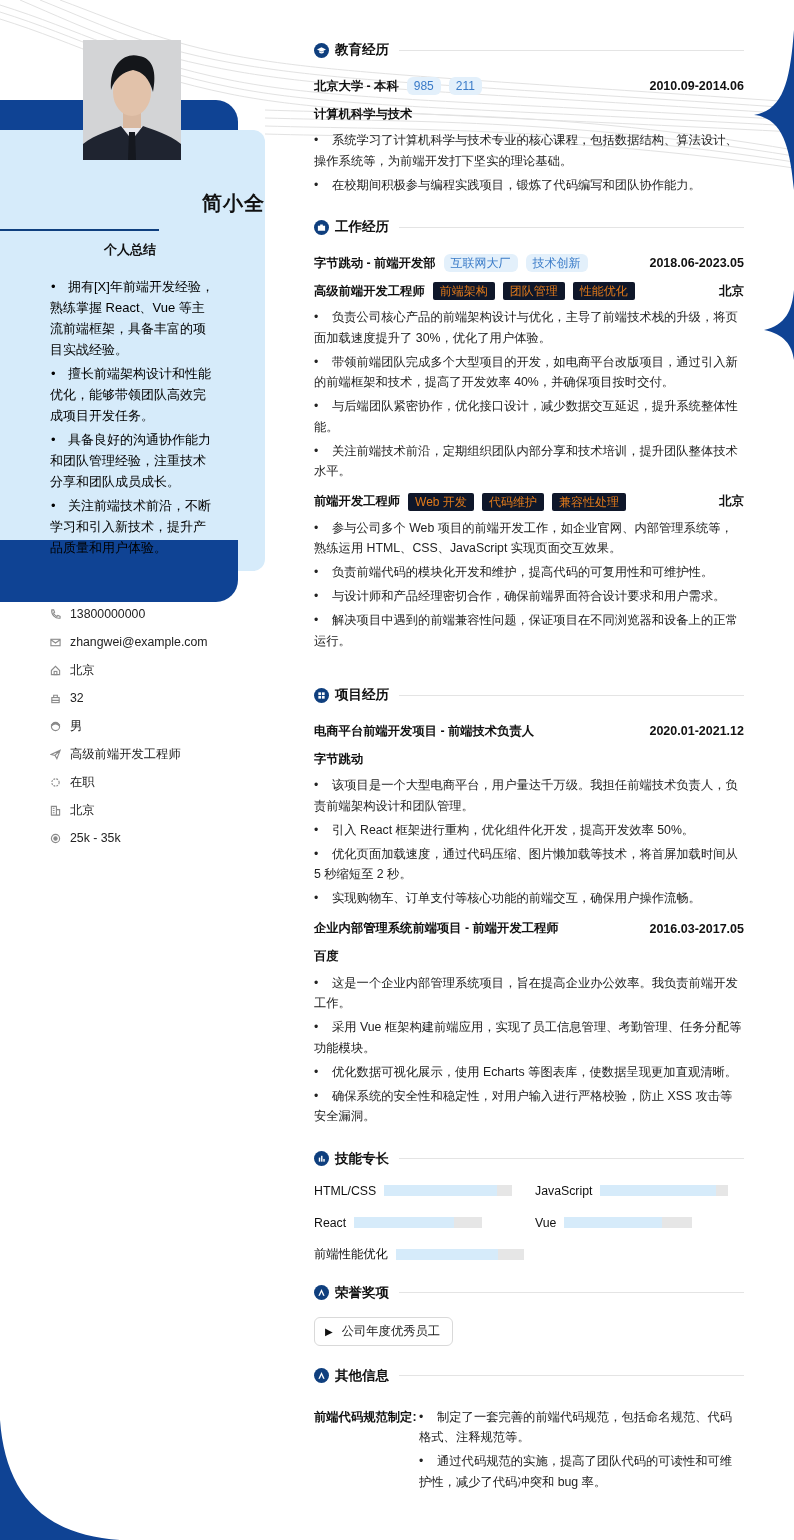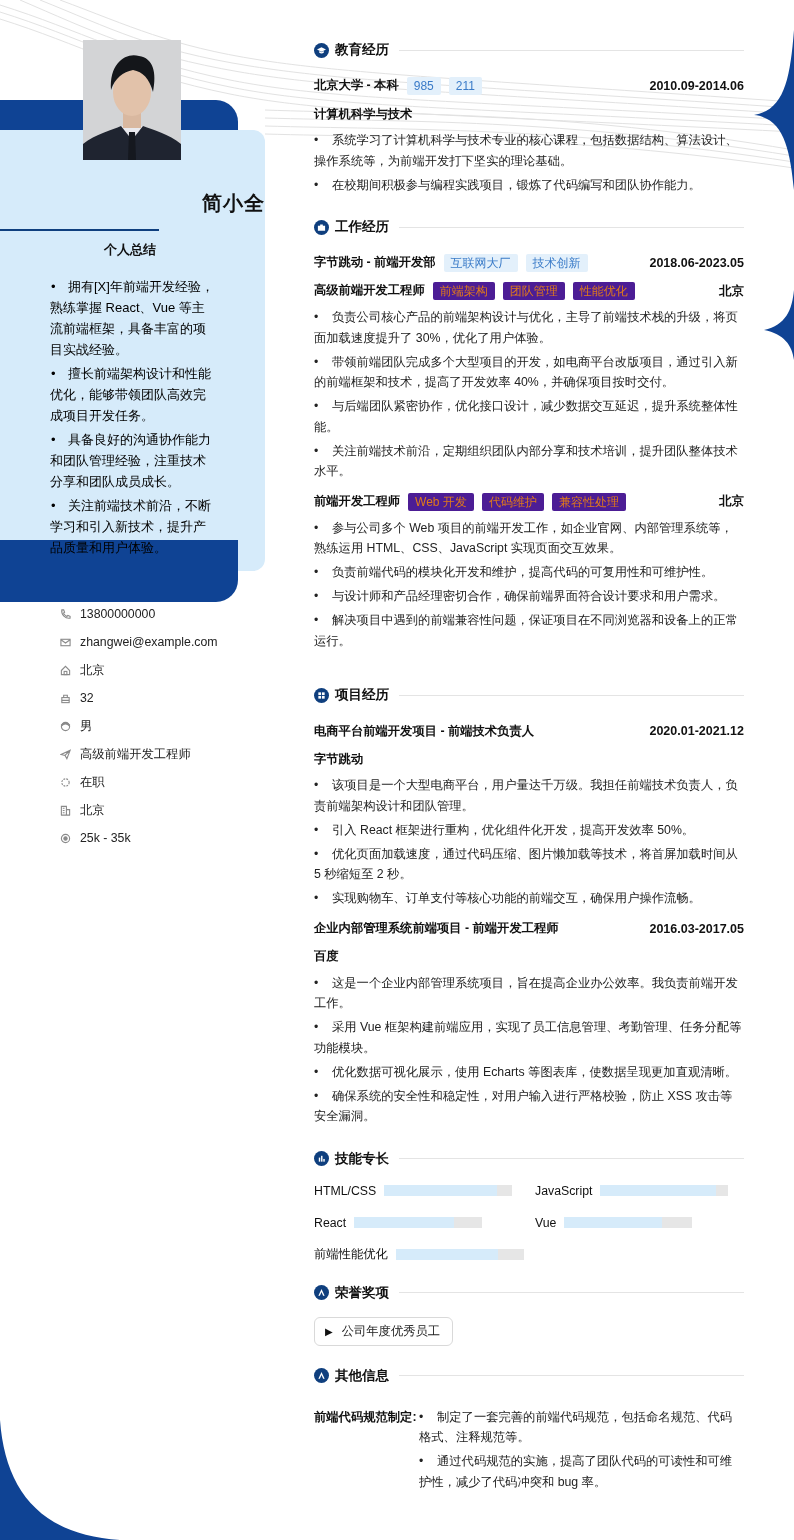--- a/index.html
+++ b/index.html
@@ -16,40 +16,40 @@
 
   
   .avatar { position: absolute; left: 83px; top: 40px; width: 98px; height: 120px; background: #d5d5d7; overflow: hidden; }
   .name { position: absolute; left: 0; top: 190px; width: 265px; text-align: right; font-size: 20px; font-weight: bold; color: #111; letter-spacing: 1px; }
   .name-line { position: absolute; left: 0; top: 229px; width: 159px; height: 2px; background: #0f3f7e; }
   .summary-title { position: absolute; left: 0; top: 241px; width: 260px; text-align: center; font-size: 13px; font-weight: bold; color: #111; }
   .summary-list { position: absolute; left: 50px; top: 276px; width: 165px; list-style: none; }
   .summary-list li { font-size: 13px; line-height: 21px; color: #000000; margin-bottom: 3px; }
   .summary-list li::before { content: "•"; display: inline-block; width: 17px; padding-left: 1px; }
 
-  .contact-list { position: absolute; left: 60px; top: 600px; list-style: none; }
+  .contact-list { position: absolute; left: 50px; top: 600px; list-style: none; }
   .contact-list li { display: flex; align-items: center; height: 28px; font-size: 12.3px; color: #222; }
   .contact-list .ci { width: 20px; color: #888; font-size: 11px; display: inline-flex; align-items: center; }
   .contact-list svg { width: 11px; height: 11px; stroke: #8a8a8a; fill: none; stroke-width: 1.2; }
 
   
   .main { position: absolute; left: 314px; top: 38px; width: 430px; }
   .section-head { display: flex; align-items: center; height: 24px; margin-bottom: 10px; }
   .section-icon { width: 15px; height: 15px; border-radius: 50%; background: #0f3f7e; margin-right: 6px; display: inline-flex; align-items: center; justify-content: center; }
   .section-icon svg { width: 9px; height: 9px; fill: #fff; }
   .section-title { font-size: 13.5px; font-weight: bold; color: #111; white-space: nowrap; }
   .section-rule { flex: 1; height: 1px; background: #e4e4e4; margin-left: 10px; }
 
   .row { display: flex; align-items: center; justify-content: space-between; height: 28px; }
-  .row-left { display: flex; }
+  .row-left { display: flex; align-items: center; }
   .strong { font-weight: bold; font-size: 12.3px; color: #111; }
   .date { font-weight: bold; font-size: 12.5px; color: #111; }
   .tag { display: inline-block; font-size: 12px; padding: 1px 7px; margin-left: 8px; border-radius: 2px; line-height: 16px; }
-  .tag.blue { background: #e3f0fb; color: #3a7bc8; }
-  .tag.orange { background: #4c1d95; color: #e07a1b; }
+  .tag.blue { background: #e3f0fb; color: #3a7bc8; border-radius: 6px; }
+  .tag.orange { background: #0f172a; color: #e07a1b; }
 
   .blist { list-style: none; margin-top: 2px; }
   .blist li { font-size: 12.3px; line-height: 20.5px; color: #222; margin-bottom: 3.5px; }
   .blist li::before { content: "•"; display: inline-block; width: 18px; }
 
   .section { margin-bottom: 14px; }
   .sub-block { margin-top: 6px; }
 
   .skills { display: grid; grid-template-columns: 221px 209px; row-gap: 12px; margin-top: 2px; }
   .skill { display: flex; align-items: center; height: 20px; }

